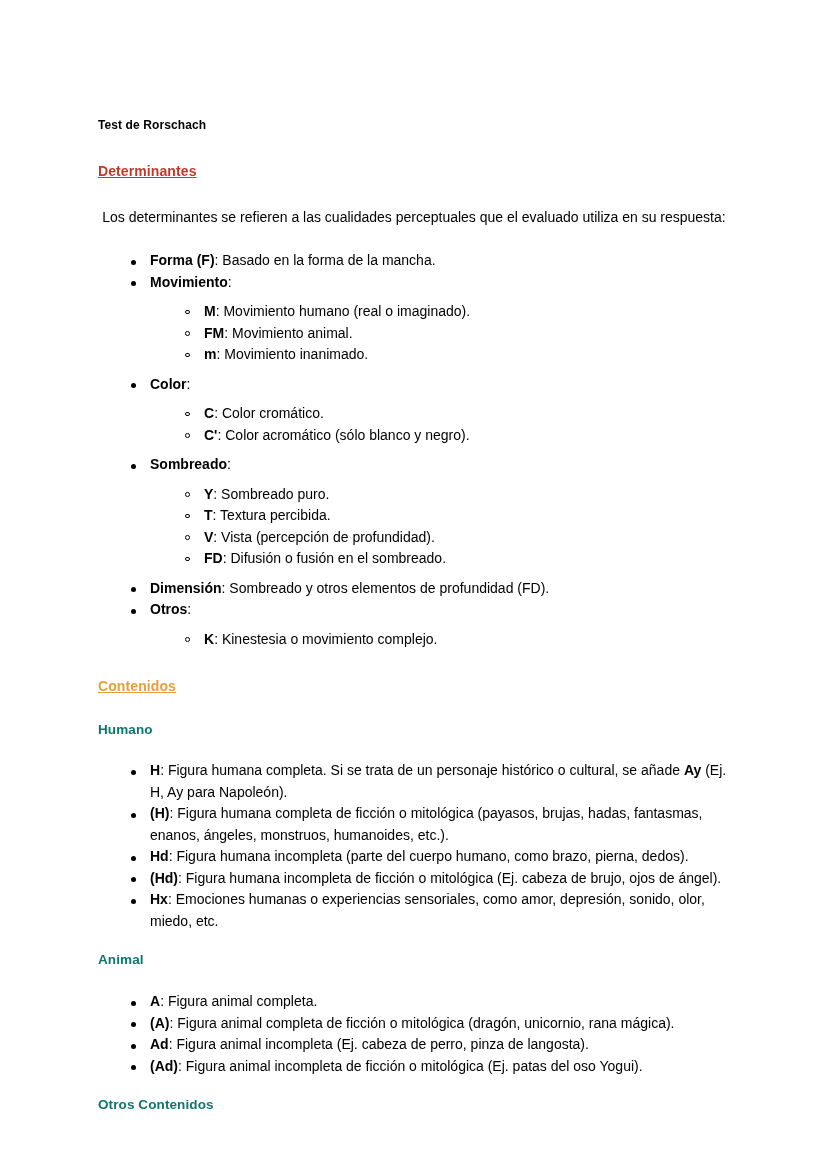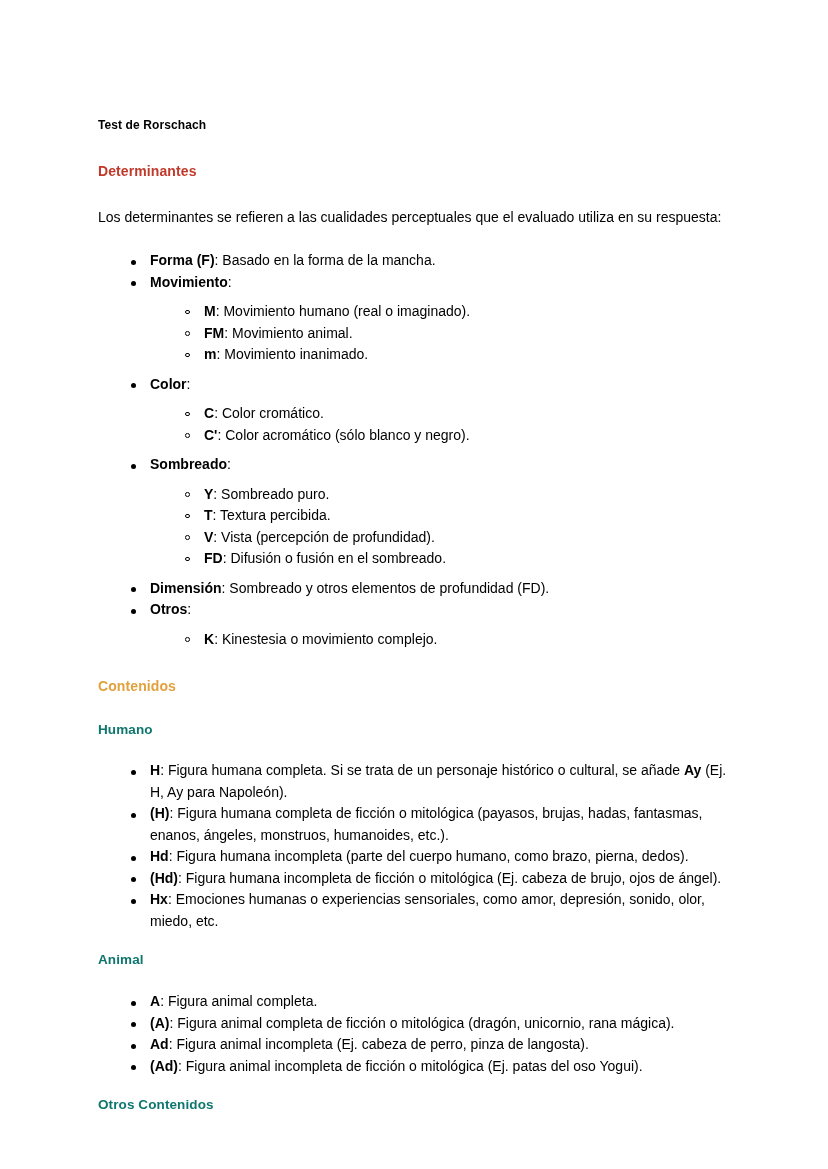--- a/index.html
+++ b/index.html
@@ -35,39 +35,41 @@
     margin: 0 0 30px 0;
     letter-spacing: 0.1px;
     color: #000;
   }
   h2.section-heading {
     font-size: 14px;
     font-weight: bold;
     line-height: 1.25;
     margin: 0 0 26px 0;
     letter-spacing: 0.1px;
+    text-decoration: underline;
   }
   h2.accent-red   { color: #c0392b; }
   h2.accent-amber { color: #e2a13c; }
 
   h3.sub-heading {
     font-size: 13.5px;
     font-weight: bold;
     line-height: 1.25;
     margin: 0 0 22px 0;
     letter-spacing: 0.1px;
     color: #0f766e;
   }
 
   
   p.body-text {
     font-size: 14px;
     line-height: 21.5px;
     margin: 0 0 22px 0;
     color: #000;
+    text-align: center;
   }
 
   
   ul.level-1 {
     list-style: none;
     margin: 0;
     padding: 0;
   }
   ul.level-1 > li.bullet-item {
     position: relative;

